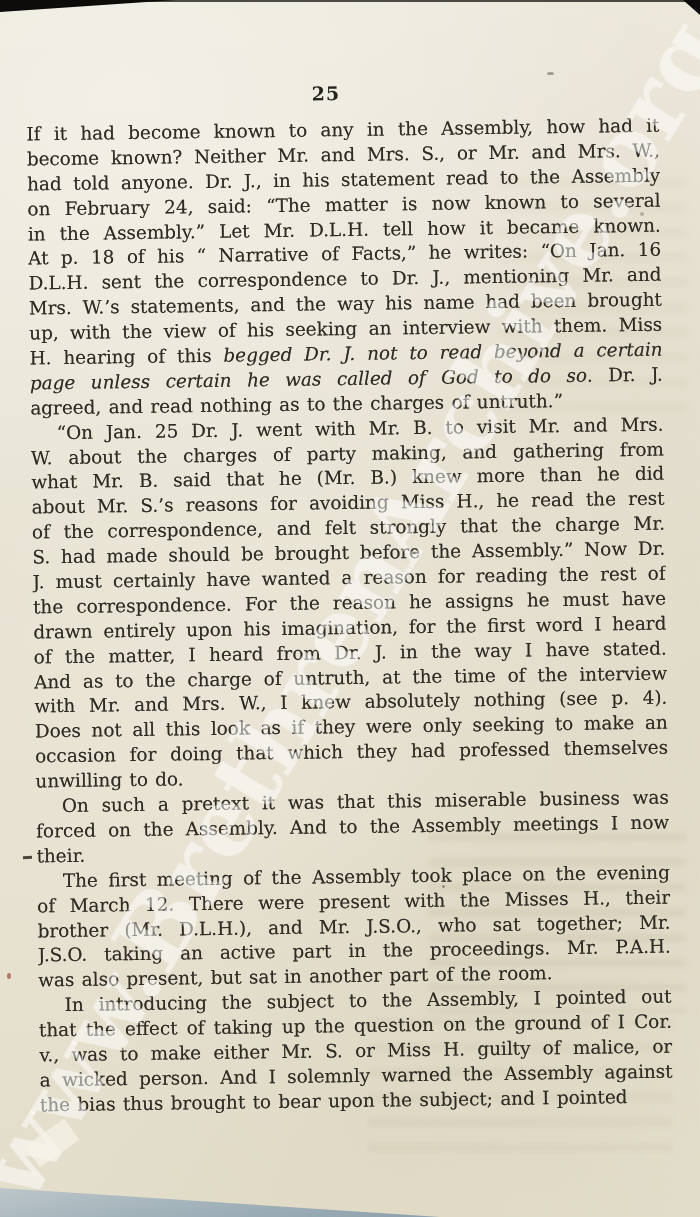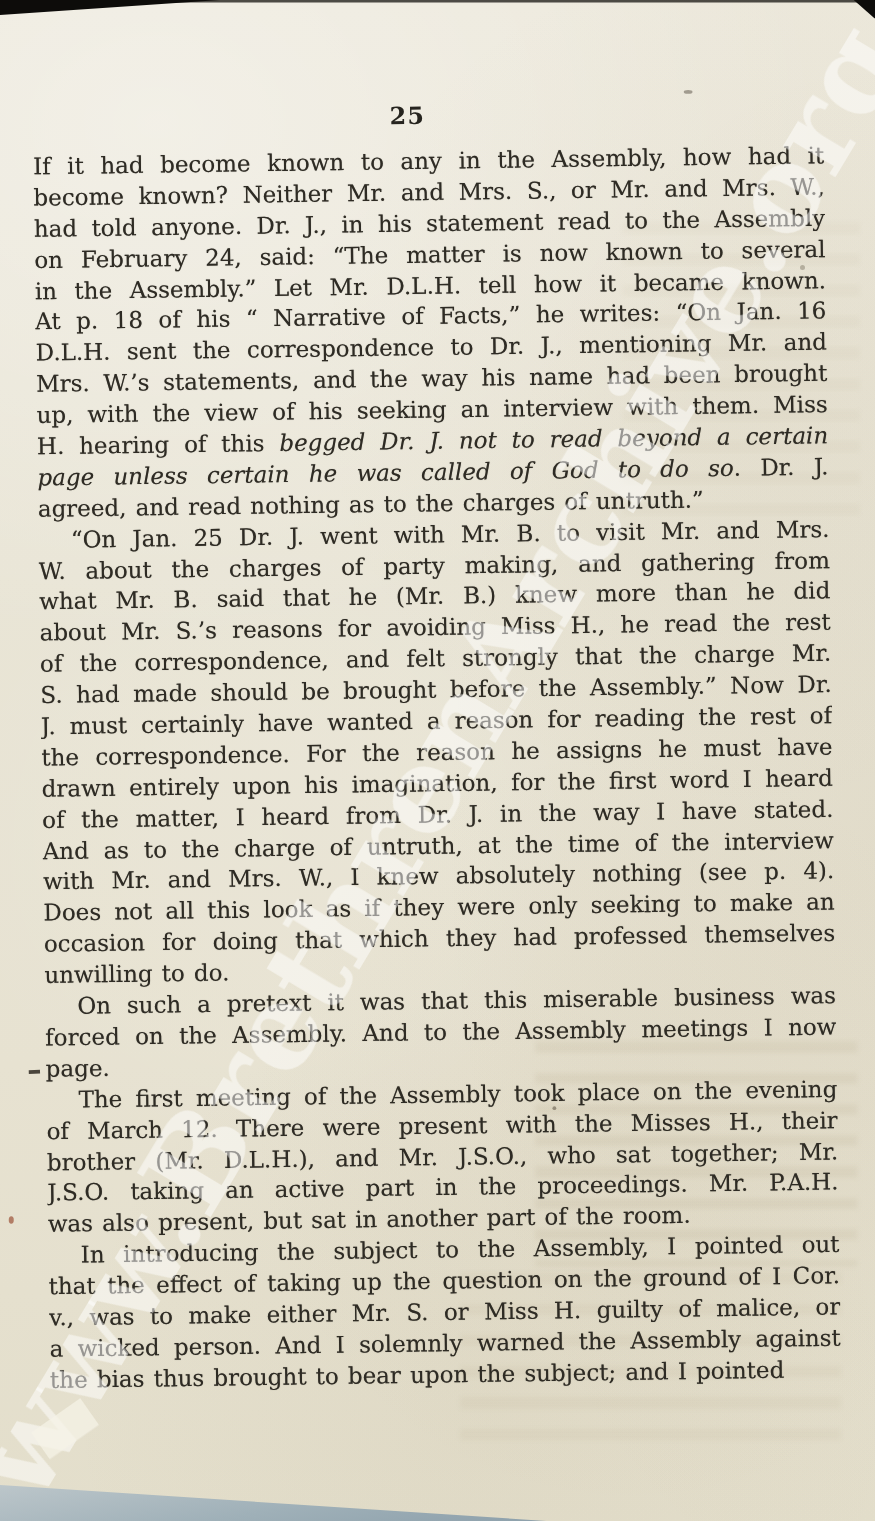--- a/index.html
+++ b/index.html
@@ -113,21 +113,21 @@
           <div class="line"><span>of the matter, I heard from Dr. J. in the way I have stated.</span></div>
           <div class="line"><span>And as to the charge of untruth, at the time of the interview</span></div>
           <div class="line"><span>with Mr. and Mrs. W., I knew absolutely nothing (see p. 4).</span></div>
           <div class="line"><span>Does not all this look as if they were only seeking to make an</span></div>
           <div class="line"><span>occasion for doing that which they had professed themselves</span></div>
           <div class="line last"><span>unwilling to do.</span></div>
         </div>
         <div class="paragraph">
           <div class="line indent"><span>On such a pretext it was that this miserable business was</span></div>
           <div class="line"><span>forced on the Assembly.  And to the Assembly meetings I now</span></div>
-          <div class="line last"><span>page.</span></div>
+          <div class="line last"><span>their.</span></div>
         </div>
         <div class="paragraph">
           <div class="line indent"><span>The first meeting of the Assembly took place on the evening</span></div>
           <div class="line"><span>of March 12.  There were present with the Misses H., their</span></div>
           <div class="line"><span>brother (Mr. D.L.H.), and Mr. J.S.O., who sat together; Mr.</span></div>
           <div class="line"><span>J.S.O. taking an active part in the proceedings.  Mr. P.A.H.</span></div>
           <div class="line last"><span>was also present, but sat in another part of the room.</span></div>
         </div>
         <div class="paragraph">
           <div class="line indent"><span>In introducing the subject to the Assembly, I pointed out</span></div>

